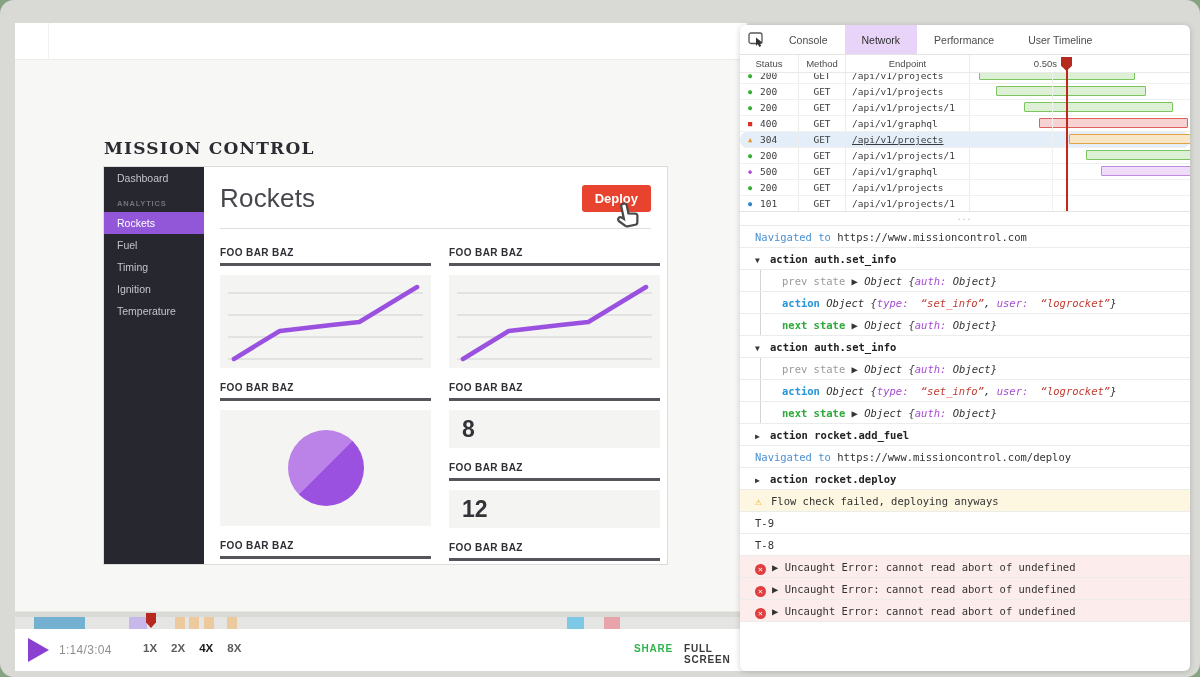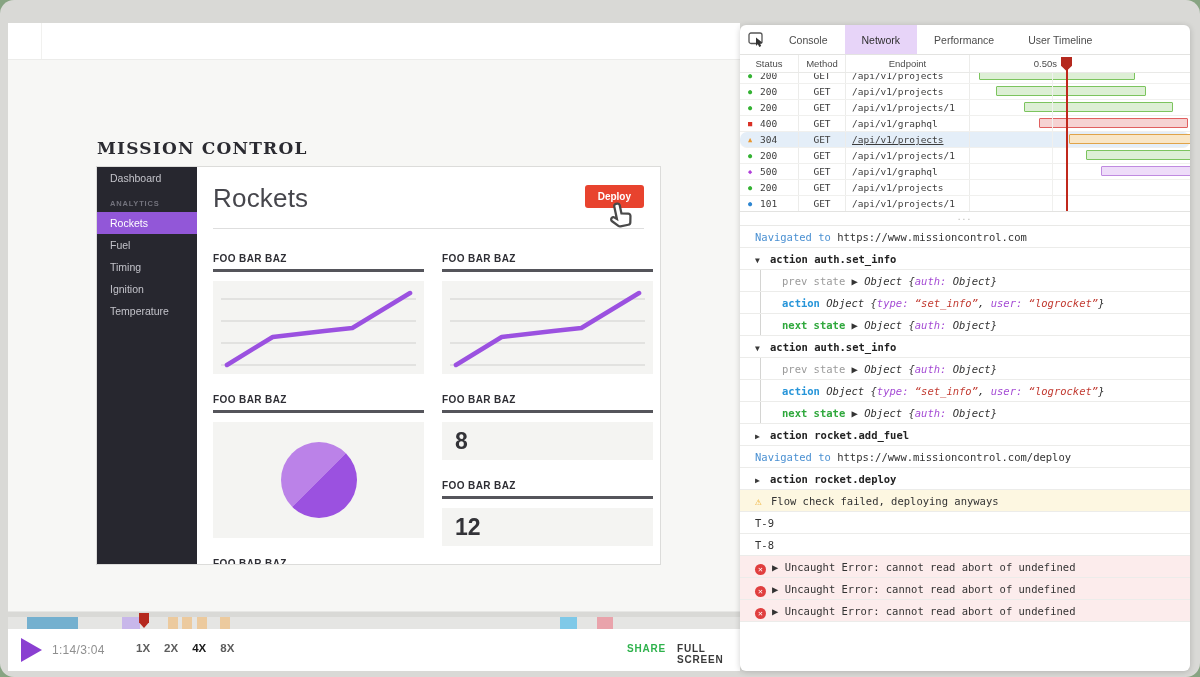--- a/index.html
+++ b/index.html
@@ -2,43 +2,43 @@
 <html><head>
 <meta charset="utf-8">
 <style>
   * { margin:0; padding:0; box-sizing:border-box; }
   html,body { width:1200px; height:677px; }
   body { font-family:"Liberation Sans", sans-serif; background:#87a482; position:relative; overflow:hidden; }
 
   .frame { position:absolute; inset:0; background:#d9d9d6; border-radius:14px; overflow:hidden; }
 
   
-  .left-pane { position:absolute; left:8px; top:23px; width:732px; height:576px; background:#fdba74; }
+  .left-pane { position:absolute; left:15px; top:23px; width:732px; height:576px; background:#fdba74; }
   .lp-toolbar { position:absolute; left:0; top:0; width:100%; height:37px; background:#fff; border-bottom:1px solid #ececea; }
   .lp-toolbar .tb-div { position:absolute; left:33px; top:0; bottom:0; border-left:1px solid #f1f1ef; }
   .lp-viewport { position:absolute; left:0; top:37px; width:100%; height:552px; background:#f7f7f5; border-bottom:1px solid #e7e7e5; overflow:hidden; }
 
   .brand { position:absolute; left:89px; top:78px; font-family:"DejaVu Serif", serif; font-weight:900; font-size:17px; letter-spacing:1.2px; color:#2b2b31; }
 
   .app-card { position:absolute; left:88px; top:106px; width:565px; height:399px; background:#fff; border:1px solid #dedebc; border-color:#dcdcda; overflow:hidden; display:flex; }
   .side { width:100px; background:#27272f; flex:none; }
   .side-item { font-size:10.5px; color:#c3c3ca; padding:5px 0 5px 13px; cursor:pointer; }
   .side-item.active { background:#9257d8; color:#fff; }
   .side-sec { font-size:7.5px; letter-spacing:.8px; color:#73737d; padding:10px 0 4px 13px; font-weight:700; }
 
   .app-content { position:relative; flex:1; overflow:hidden; }
   .page-head { position:relative; padding:16px 16px 0; }
   .page-title { font-size:26px; font-weight:400; color:#46464c; letter-spacing:.2px; }
   .rule { margin-top:14px; border-top:1px solid #dedede; }
-  .deploy-btn { position:absolute; right:16px; top:18px; background:#e8432e; color:#fff; border:none; border-radius:3px; font-size:10px; font-weight:700; padding:6px 13px; font-family:inherit; cursor:pointer; }
+  .deploy-btn { position:absolute; right:16px; top:18px; background:#e8432e; color:#fff; border:none; border-radius:3px; font-size:13px; font-weight:700; padding:6px 13px; font-family:inherit; cursor:pointer; }
   .cursor-hand { position:absolute; right:22px; top:33px; width:32px; height:32px; z-index:3; transform:rotate(-12deg); }
 
   .grid { display:flex; gap:18px; padding:4px 16px 0; }
   .gcol { width:211px; flex:none; }
-  .panel { margin-top:20px; }
+  .panel { margin-top:14px; }
   .p-label { font-size:10px; font-weight:800; color:#2e2e34; letter-spacing:.4px; border-bottom:3px solid #55555b; padding-bottom:5px; margin-bottom:9px; }
   .p-body { background:#f4f4f2; }
   .p-body.line { height:93px; }
   .p-body.line svg { display:block; width:100%; height:100%; }
   .p-body.pie { height:116px; display:flex; align-items:center; justify-content:center; }
   .pie-circle { width:76px; height:76px; border-radius:50%; }
   .p-body.stat { height:38px; line-height:38px; padding-left:13px; font-size:23px; font-weight:800; color:#333338; }
 
   
   .strip { position:absolute; left:0; top:594px; width:732px; height:12px; background:#e5e5e3; cursor:pointer; }
@@ -97,21 +97,21 @@
   .caret { display:inline-block; width:15px; font-size:8px; color:#3a3a3a; }
   .warn-ic { display:inline-block; width:16px; color:#eead2b; font-size:11px; }
   .err-ic { display:inline-block; width:11px; height:11px; border-radius:50%; background:#e03e3e; color:#fff; font-size:8px; line-height:11px; text-align:center; font-weight:700; margin-right:6px; vertical-align:-1px; }
   .c-b { color:#4a90d2; }
   .c-d { color:#333; }
   .c-bd { color:#222; font-weight:700; }
   .c-ab { color:#2795d9; font-weight:700; }
   .c-g { color:#9a9a9a; }
   .c-gr { color:#2fa83c; font-weight:700; }
   .c-p { color:#a44ad4; font-style:italic; }
-  .c-r { color:#c23b32; font-style:italic; }
+  .c-r { color:#c23b32; font-style:italic;margin-left:6px; }
   .c-i { color:#333; font-style:italic; }
 </style>
 </head>
 <body>
 
 <div class="frame">
 
   <div class="left-pane">
     <div class="lp-toolbar">
         <div class="tb-div"></div>

